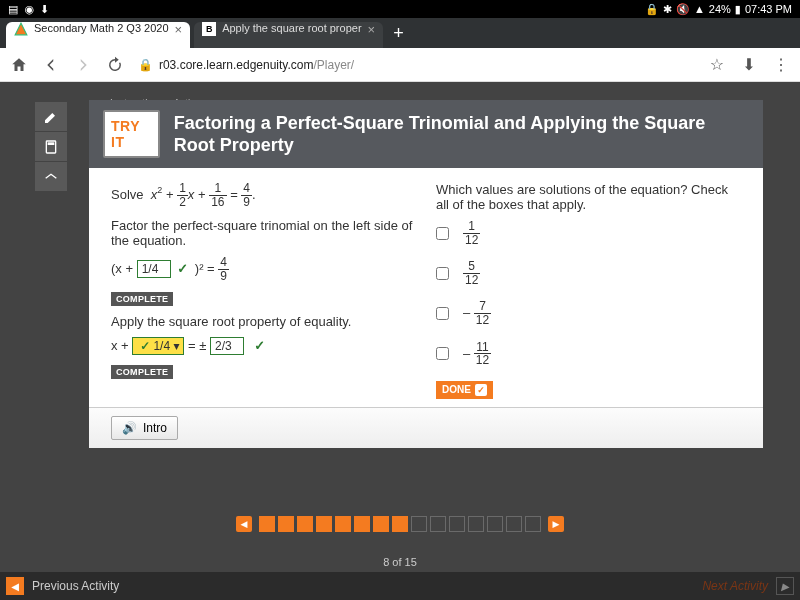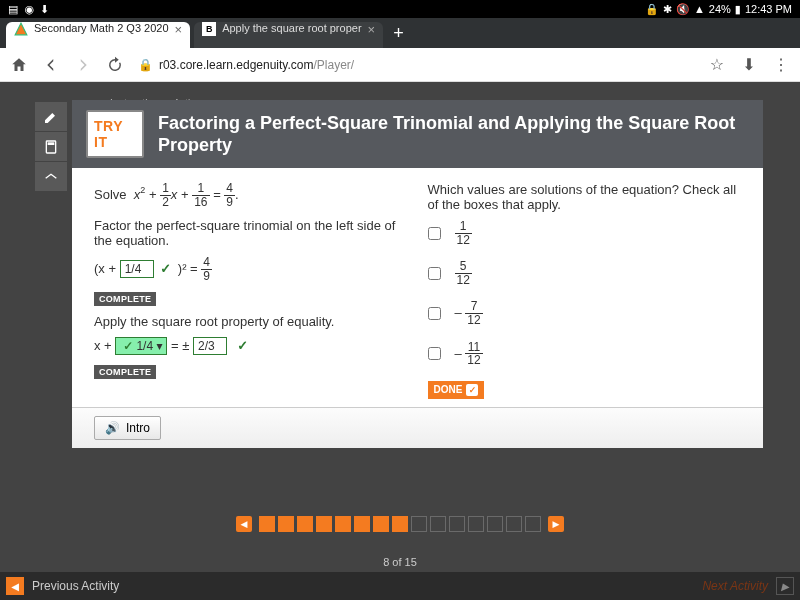--- a/index.html
+++ b/index.html
@@ -20,31 +20,31 @@
 .addrbar .ico { width:18px; height:18px; color:#555; display:flex; align-items:center; justify-content:center; }
 .url { font-size:12px; color:#888; flex:1; display:flex; align-items:center; gap:6px; }
 .url .host { color:#222;text-align:right; }
 .addrbar .right { display:flex; gap:14px; }
 .content { background:#434343; height:518px; position:relative; }
 .topnav { position:absolute; top:16px; left:85px; font-size:10px; color:#aaa; display:flex; gap:14px; padding-left:25px; }
 .topnav span:first-child { color:#bbb; letter-spacing:0.3px; }
 .leftbar { position:absolute; left:35px; top:20px; width:32px; }
 .leftbar .btn { width:32px; height:30px; background:#595959; display:flex; align-items:center; justify-content:center; color:#fff; border-bottom:1px solid #434343; }
 .leftbar .btn svg { width:16px; height:16px; fill:#fff; }
-.lesson { position:absolute; left:72px; top:18px; right:37px; background:#fff; }
+.lesson { position:absolute; left:89px; top:18px; right:37px; background:#fff; }
 .lesson-head { background:#56595e; color:#fff; padding:10px 14px; display:flex; align-items:center; gap:14px; }
 .tryit { background:#fff; color:#f47b20; font-weight:bold; font-size:14px; padding:6px 6px; border:2px solid #888; border-radius:2px; letter-spacing:0.5px; }
 .lesson-title { font-size:18px; font-weight:bold; line-height:1.25; }
 .lesson-body { display:flex; padding:14px 22px 8px; font-size:13px; color:#333; }
 .col { flex:1; }
 .colR { padding-left:20px; }
 .equation { margin-bottom:10px; }
 .step { margin-bottom:8px; }
 .inputbox { border:1.5px solid #2e7d32; padding:1px 4px; font-size:12px; background:#fff; display:inline-block; min-width:34px; text-align:left; }
-.inputbox.sel { background:#86efac; }
+.inputbox.sel { background:#fde047; }
 .check { color:#2e7d32; font-weight:bold; margin:0 3px; }
 .complete { background:#555; color:#fff; font-size:9px; font-weight:bold; padding:2px 5px; display:inline-block; letter-spacing:0.3px; }
 .frac { display:inline-block; text-align:center; vertical-align:middle; font-size:12px; line-height:1.05; }
 .frac .n { display:block; border-bottom:1px solid #333; padding:0 2px; }
 .frac .d { display:block; padding:0 2px; }
 .sup { font-size:9px; vertical-align:super; }
 .cbrow { display:flex; align-items:center; gap:14px; margin-bottom:14px; }
 .cbrow input { width:13px; height:13px; }
 .donebtn { background:#f47b20; color:#fff; font-size:10px; font-weight:bold; padding:3px 6px; display:inline-flex; align-items:center; gap:4px; }
 .donebtn .dc { background:#fff; color:#f47b20; width:12px; height:12px; display:flex; align-items:center; justify-content:center; font-size:9px; border-radius:2px; }
@@ -72,21 +72,21 @@
     <span>◉</span>
     <span>⬇</span>
   </div>
   <div class="right">
     <span>🔒</span>
     <span>✱</span>
     <span>🔇</span>
     <span>▲</span>
     <span>24%</span>
     <span>▮</span>
-    <span>12:43 PM</span>
+    <span>07:43 PM</span>
   </div>
 </div>
 
 <div class="tabbar">
   <div class="tab active">
     <svg class="tab-icon" viewBox="0 0 24 24">
         <polygon points="12,2 22,22 2,22" fill="#f47b20"></polygon>
         <polygon points="12,2 22,22 2,22" fill="none" stroke="#3b7" stroke-width="2"></polygon>
       </svg>
     <span class="tab-title">Secondary Math 2 Q3 2020</span>

